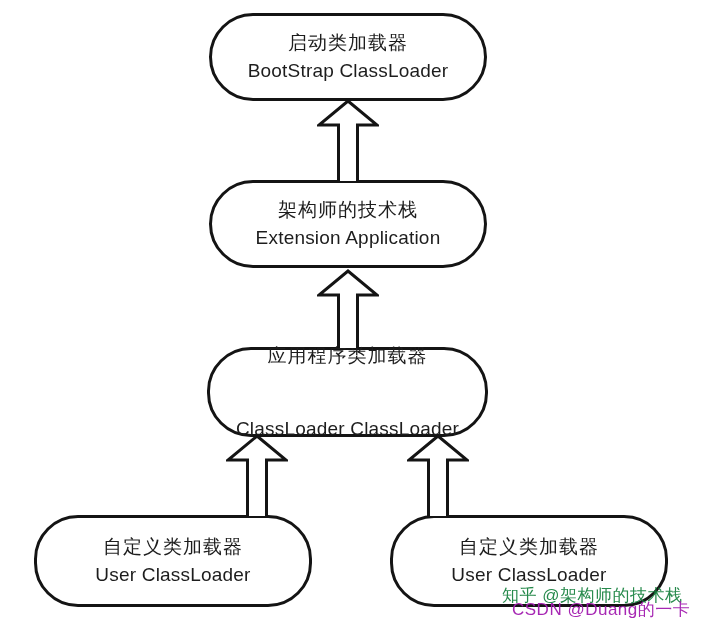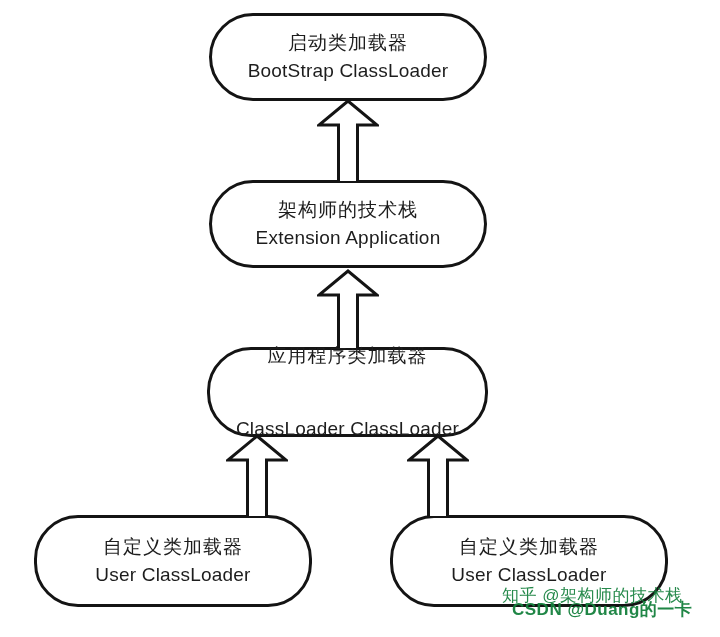--- a/index.html
+++ b/index.html
@@ -43,21 +43,21 @@
   #arrow-userr-to-app{left:407px; top:434px;}
 
   .watermark{
     position:absolute;
     font-size:17px;
     white-space:nowrap;
     z-index:5;
     letter-spacing:0.5px;
   }
   #wm-zhihu{left:502px; top:584px; color:#15803d; opacity:0.92;}
-  #wm-csdn {left:512px; top:598px; color:#15803d; opacity:0.95;font-weight:bold;}
+  #wm-csdn {left:512px; top:598px; color:#a21caf; opacity:0.95;}
 </style>
 </head>
 <body>
 
 <div class="canvas">
 
   <div class="node" id="node-bootstrap">
     <div class="zh">启动类加载器</div>
     <div class="en">BootStrap ClassLoader</div>
   </div>

